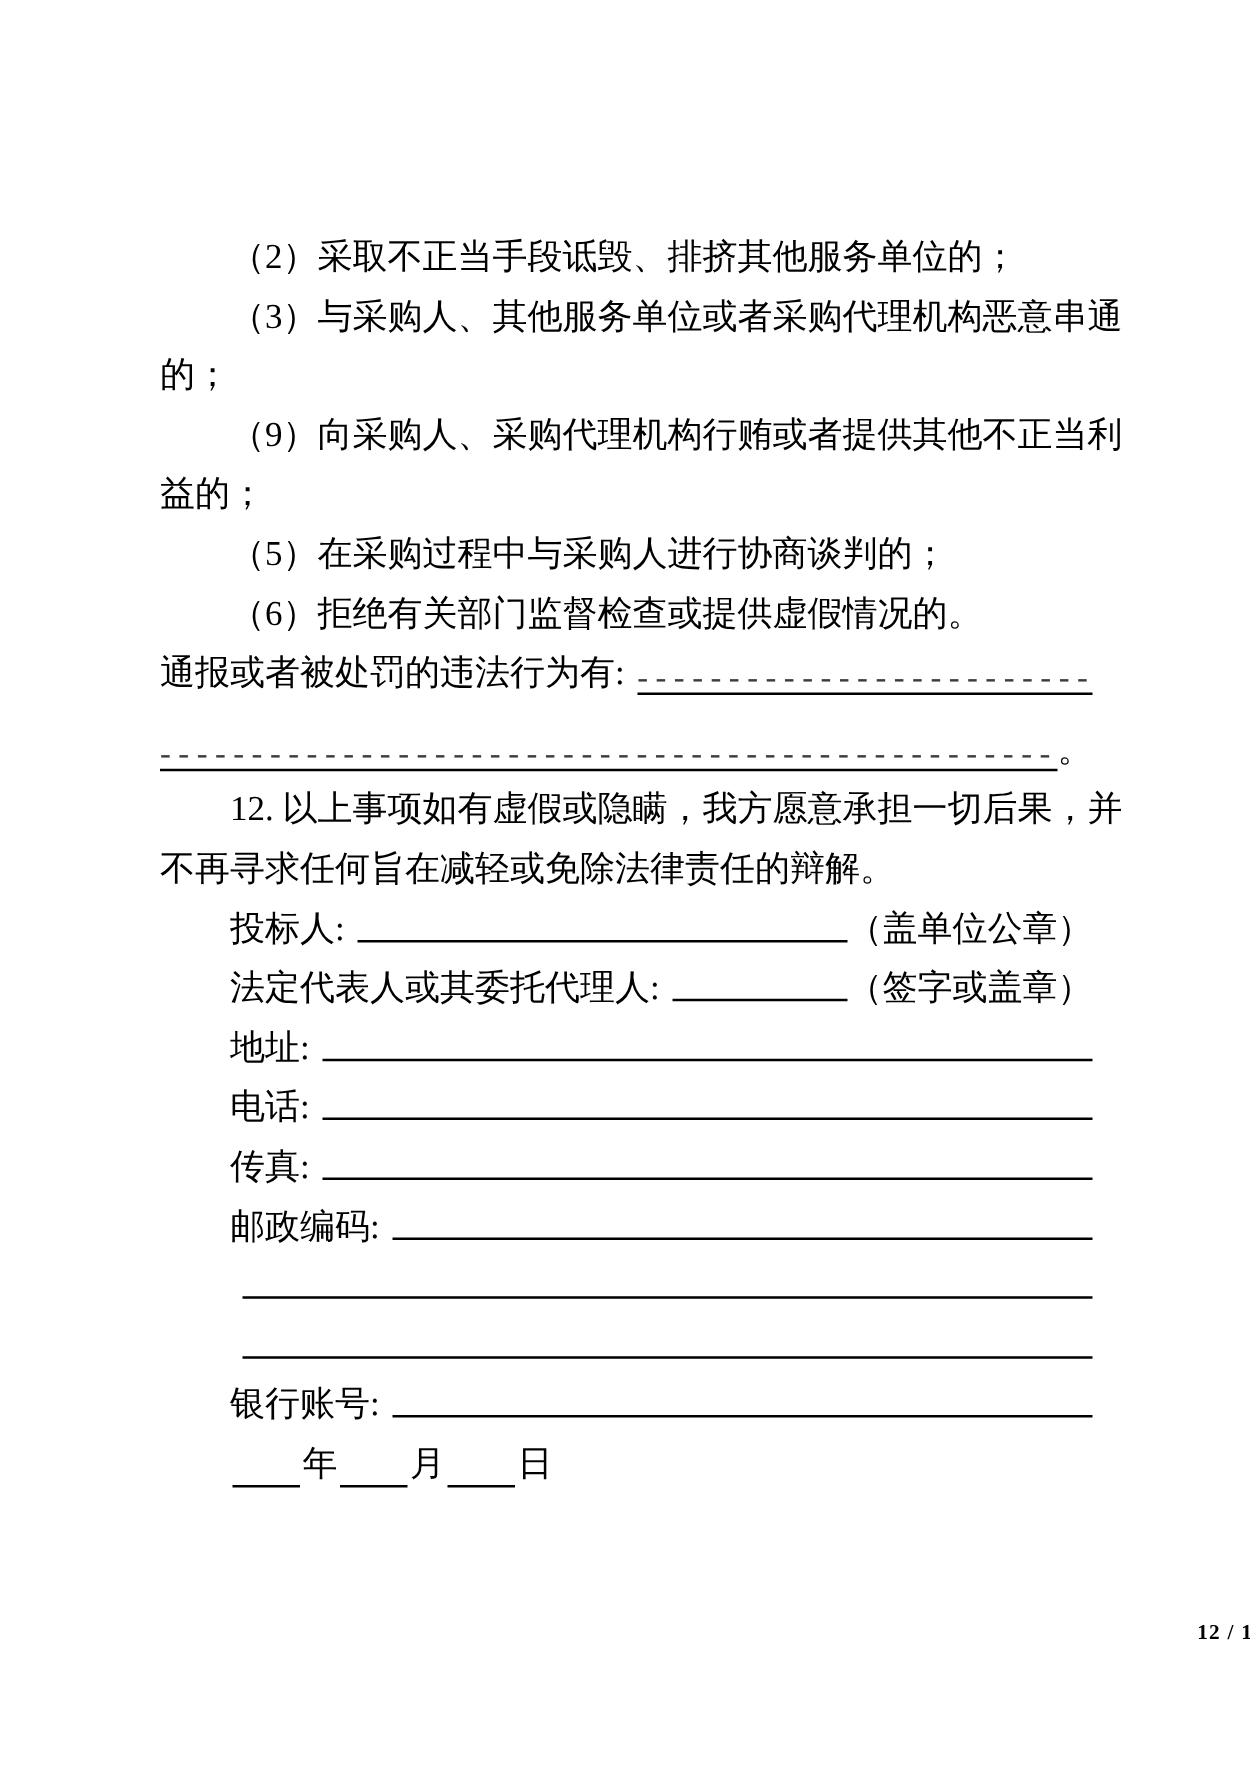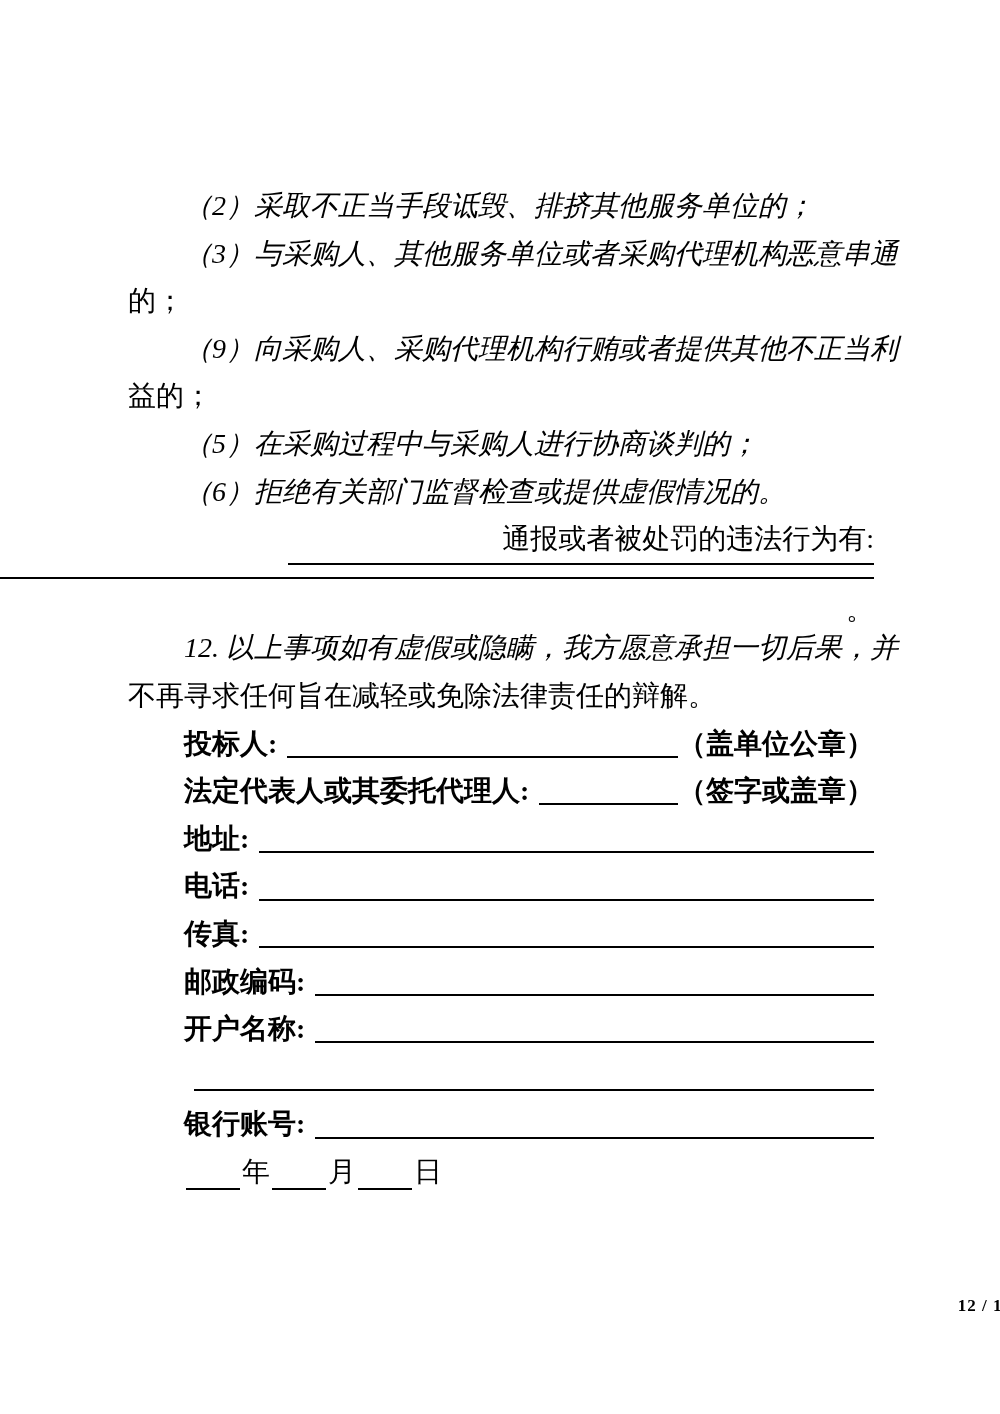--- a/index.html
+++ b/index.html
@@ -15,48 +15,47 @@
   }
   .content {
     position: absolute;
     left: 128px;
     top: 182px;
     width: 746px;
     font-size: 28px;
     line-height: 47.6px;
   }
   .pline { white-space: nowrap; }
-  .pline.indent { text-indent: 56px; font-style: italic; }
+  .pline.indent { text-indent: 56px; }
 
   
-  .fillrow { display: flex; align-items: flex-end; height: 47.6px; flex-direction: column; }
+  .fillrow { display: flex; align-items: flex-end; height: 47.6px; }
   .fillrow .prefix { white-space: nowrap; }
   .dashfill {
     flex: 1 1 auto;
     border-bottom: 2px solid #000;
     overflow: hidden;
     white-space: nowrap;
     letter-spacing: 6px;
     color: #3c3c3c;
     font-size: 26px;
     line-height: 28px;
     height: 28px;
     margin: 0 0 7px 10px;
   }
   .fillrow.dashonly { margin-top: 14px; }
   .fillrow.dashonly .dashfill { margin-left: 0; }
   .fillrow .period { white-space: nowrap; }
 
   
   .formrow {
     display: flex;
-    align-items: center;
+    align-items: flex-start;
     height: 47.6px;
     padding-left: 56px;
-    font-weight: bold;
   }
   .formrow .label { white-space: nowrap; }
   .formrow .suffix { white-space: nowrap; }
   .blankline {
     flex: 1 1 auto;
     border-bottom: 2px solid #000;
     height: 34px;
     margin: 0 0 5px 10px;
   }
   .daterow {
@@ -135,21 +134,20 @@
       <span class="label">传真:</span>
       <span class="blankline"></span>
     </div>
 
     <div class="formrow">
       <span class="label">邮政编码:</span>
       <span class="blankline"></span>
     </div>
 
     <div class="formrow">
-      <span class="label">开户名称:</span>
       <span class="blankline"></span>
     </div>
 
     <div class="formrow">
       <span class="blankline"></span>
     </div>
 
     <div class="formrow">
       <span class="label">银行账号:</span>
       <span class="blankline"></span>

